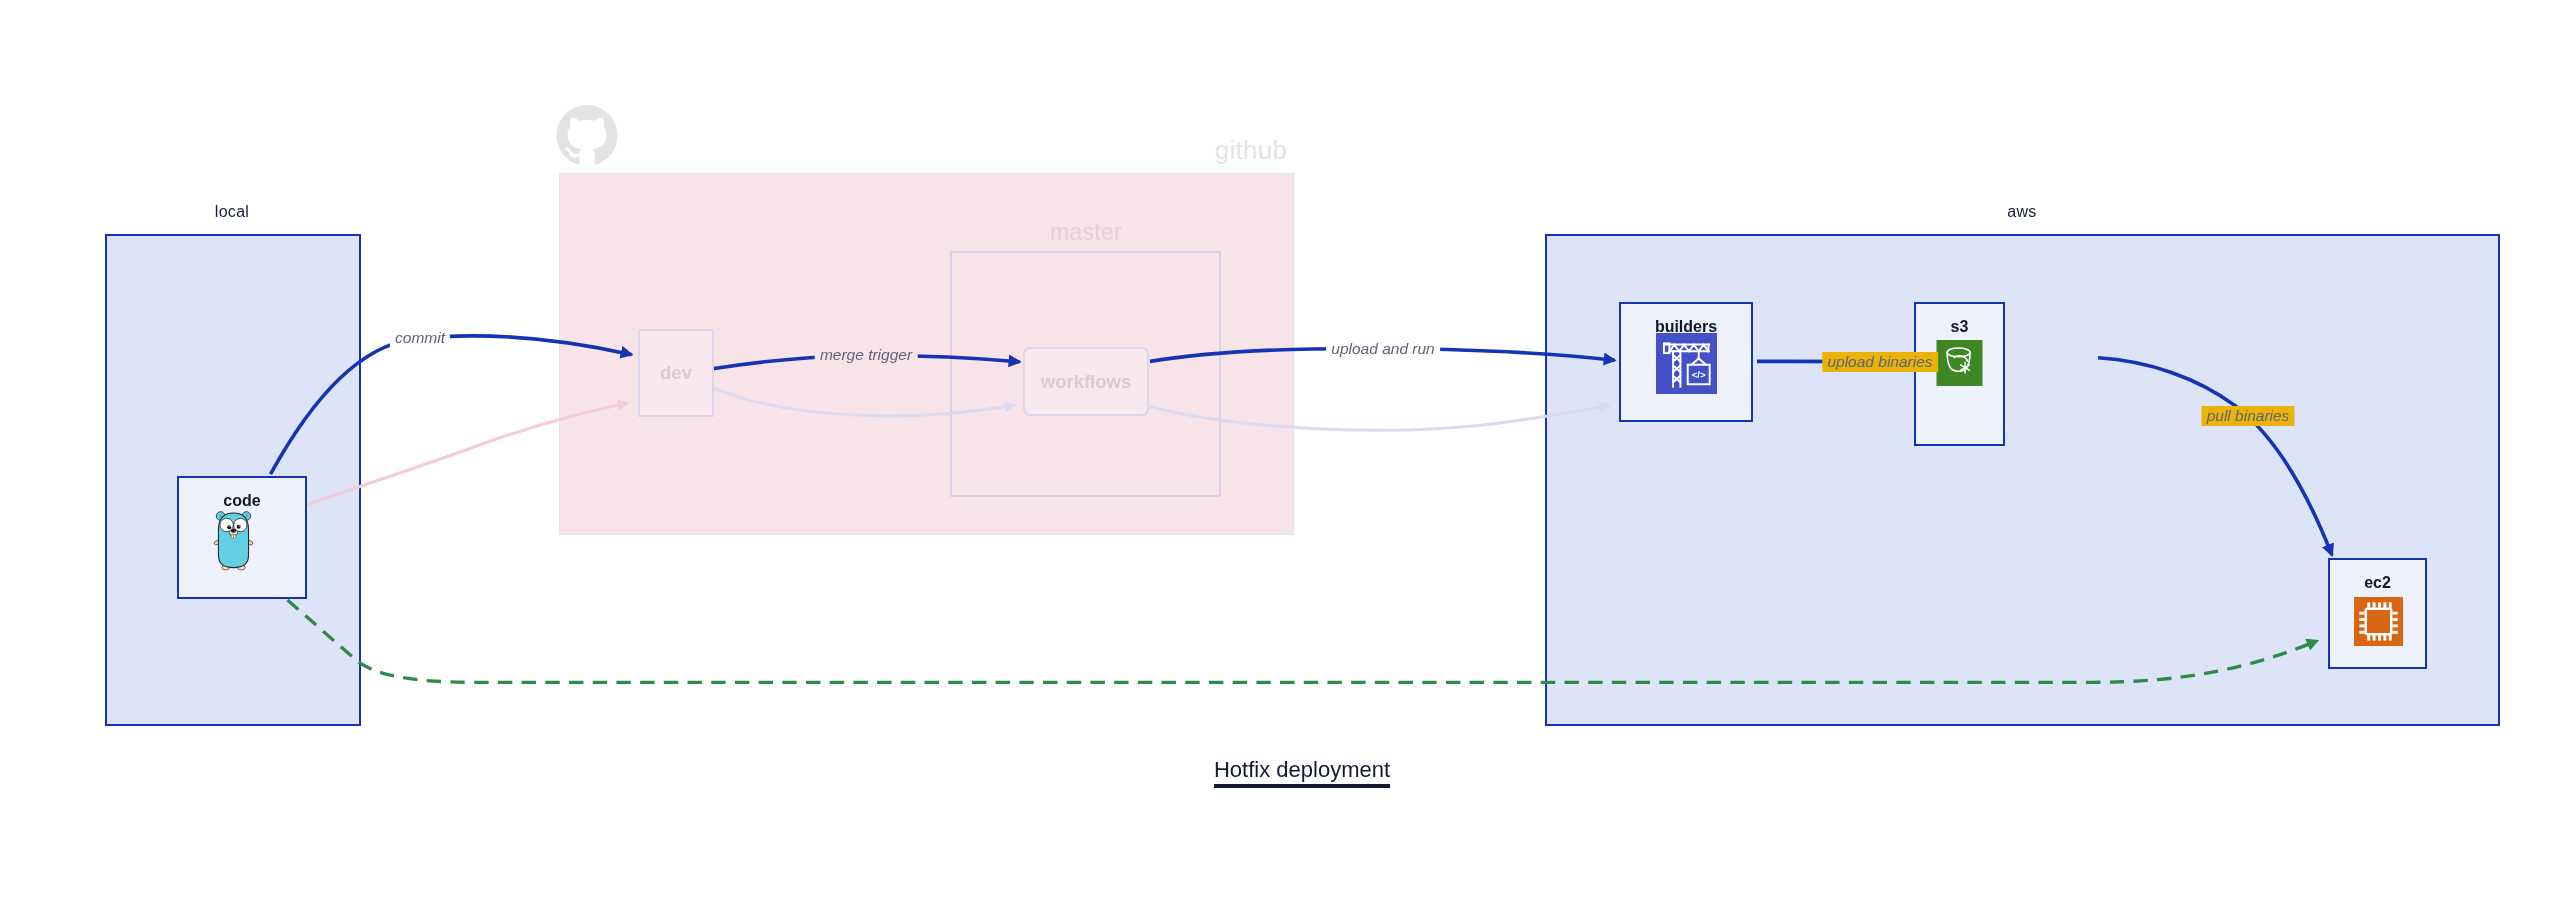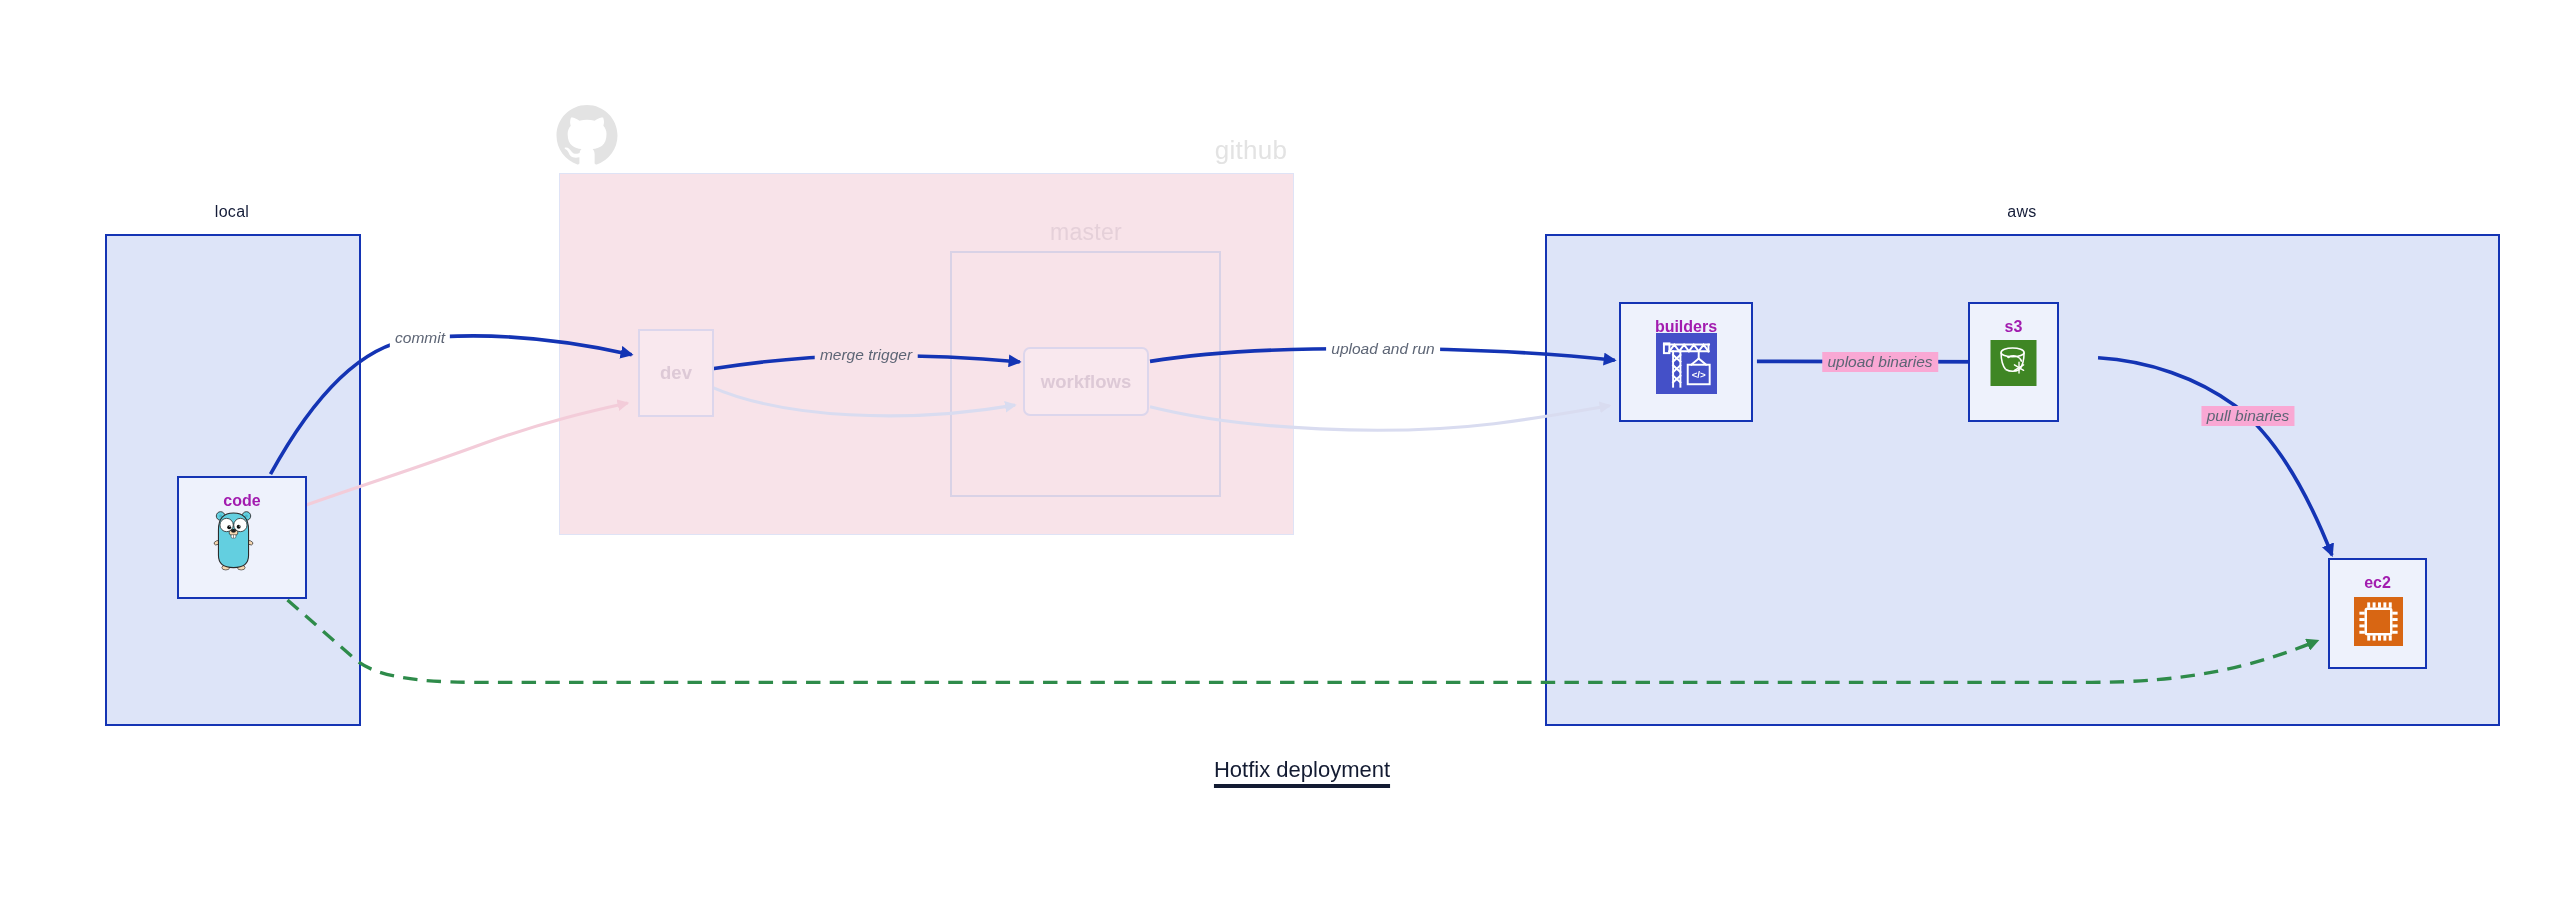--- a/index.html
+++ b/index.html
@@ -14,33 +14,33 @@
 
   .group-label{position:absolute;transform:translate(-50%,-50%);font-size:16px;color:#141c38;
     letter-spacing:0.3px;white-space:nowrap;z-index:3;}
   .group-label.faded-gh{color:#e3e3e3;font-size:26px;}
   .group-label.faded-master{color:#e5d0d9;font-size:23px;}
 
   
   .node{position:absolute;box-sizing:border-box;background:#eef2fc;border:2.1px solid #1434b4;z-index:2;}
   .node.faded{background:#f9e8ee;border:2.1px solid #dcd6ec;}
   .node-label{position:absolute;left:0;right:0;top:14.4px;text-align:center;font-weight:700;
-    font-size:16px;color:#a21caf;white-space:nowrap;}
+    font-size:16px;color:#0f172a;white-space:nowrap;}
   .node.faded .node-label{top:50%;transform:translateY(-50%);font-size:18.5px;color:#ddc9d6;}
   .node-icon{position:absolute;}
 
   
   .edges{position:absolute;left:0;top:0;z-index:1;}
 
   
   .edge-label{position:absolute;transform:translate(-50%,-50%);font-style:italic;font-size:15.5px;
     color:#5d6575;white-space:nowrap;padding:1px 5.2px;z-index:4;}
   .bg-white{background:#ffffff;}
   .bg-pink{background:#f8e3e9;}
-  .bg-blue{background:#f9a8d4;}
+  .bg-blue{background:#eab308;}
 
   
   .diagram-title{position:absolute;transform:translate(-50%,-50%);font-size:22px;font-weight:500;
     color:#131b32;text-decoration:underline;text-decoration-thickness:3.6px;text-underline-offset:7.2px;
     white-space:nowrap;z-index:4;}
 
   .icon-abs{position:absolute;z-index:3;}
 </style>
 </head>
 <body>
@@ -143,21 +143,21 @@
         <line x1="40" y1="70" x2="28" y2="81"></line>
         <line x1="70" y1="30" x2="70" y2="42"></line>
         <line x1="70" y1="42" x2="58" y2="52"></line>
         <line x1="70" y1="42" x2="82" y2="52"></line>
         <rect x="52" y="52" width="36" height="32"></rect>
       </g>
       <text x="70" y="74" font-size="16" font-weight="bold" fill="#ffffff" text-anchor="middle" font-family="Liberation Sans, sans-serif">&lt;/&gt;</text>
     </svg>
   </div>
 
-  <div class="node" style="left:1968px;top:302px;width:91px;height:120px;">
+  <div class="node" style="left:1914px;top:302px;width:91px;height:144px;">
     <div class="node-label">s3</div>
     <svg class="node-icon" style="left:20px;top:36px;" width="47" height="46" viewBox="0 0 100 100">
       <rect x="0" y="0" width="100" height="100" fill="#3f8624"></rect>
       <g stroke="#ffffff" stroke-width="3.4" fill="none">
         <ellipse cx="48" cy="27" rx="25" ry="9.5"></ellipse>
         <path d="M 23 27 C 23 44 28 58 33 64"></path>
         <path d="M 73 27 C 73 44 68 58 63 64"></path>
         <path d="M 33 64 Q 48 72 63 64"></path>
         <path d="M 39 37 C 52 31 64 36 68 47"></path>
       </g>

